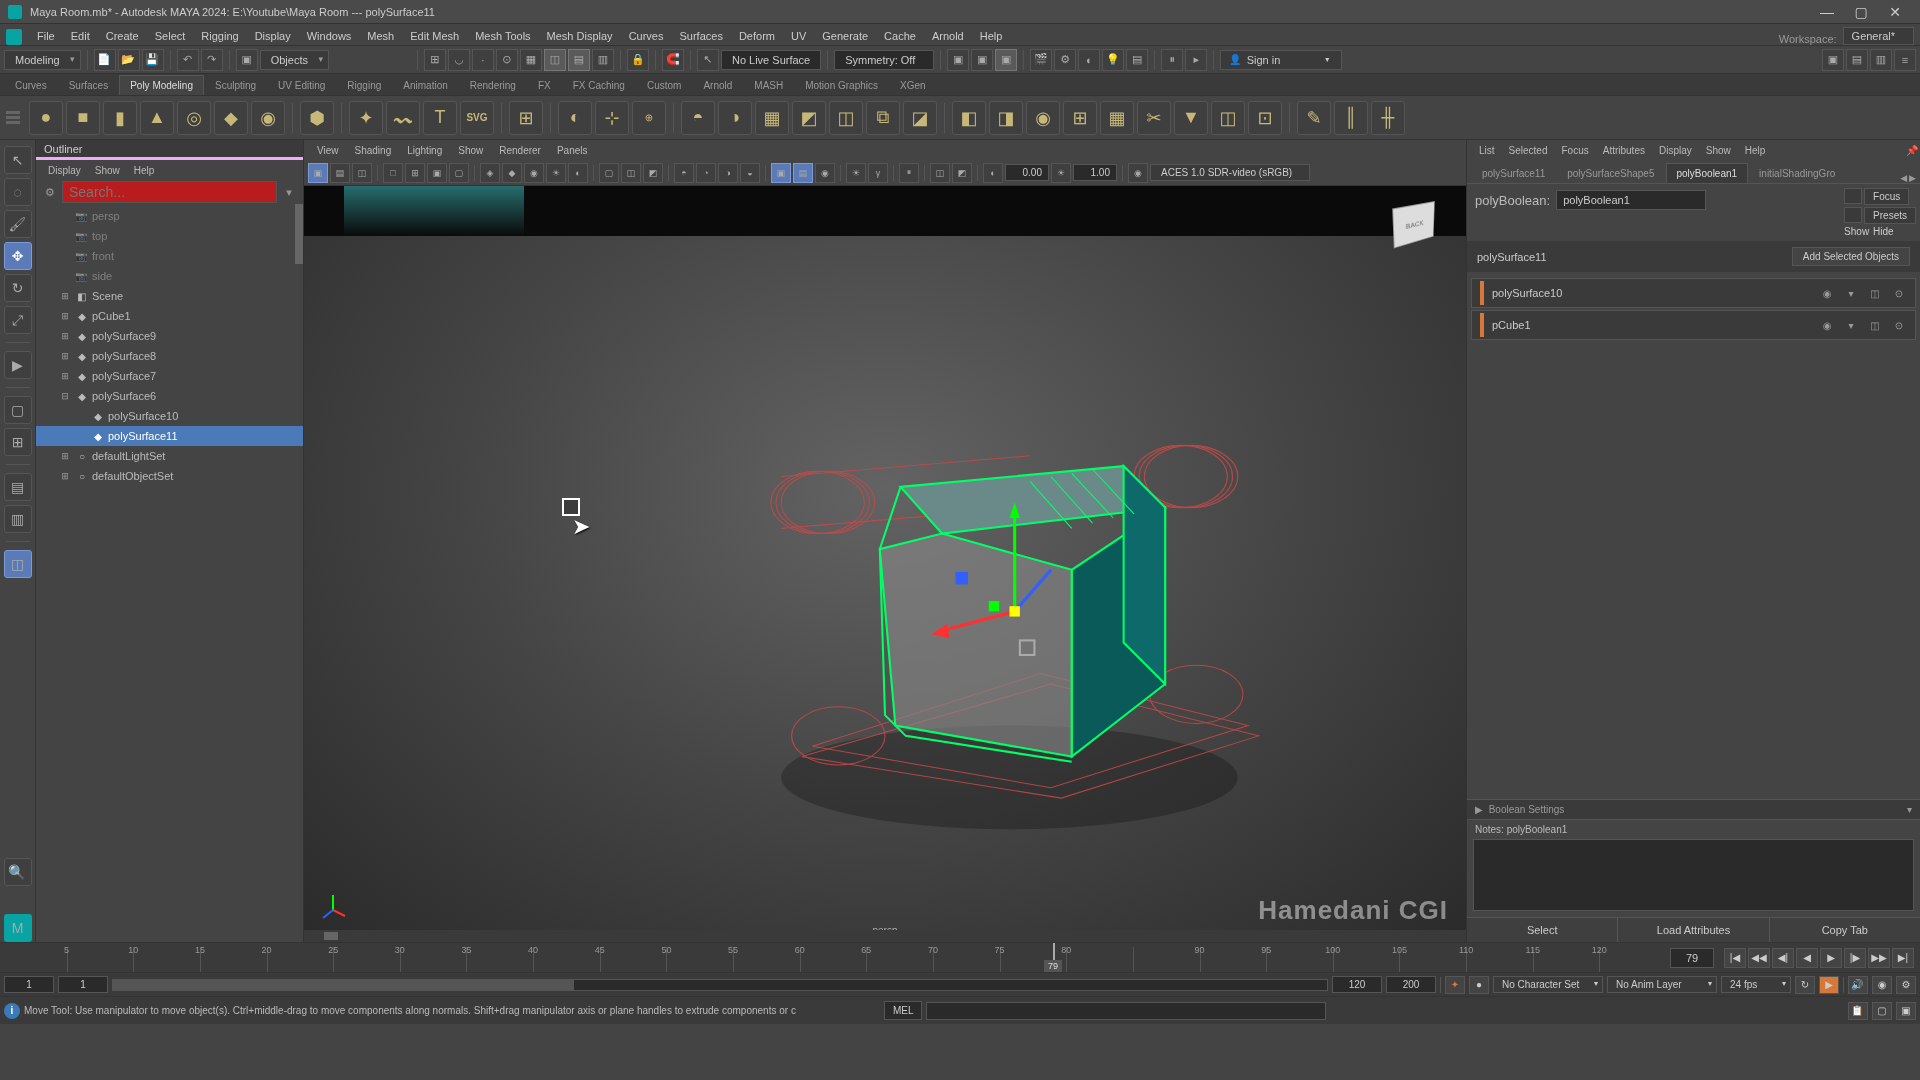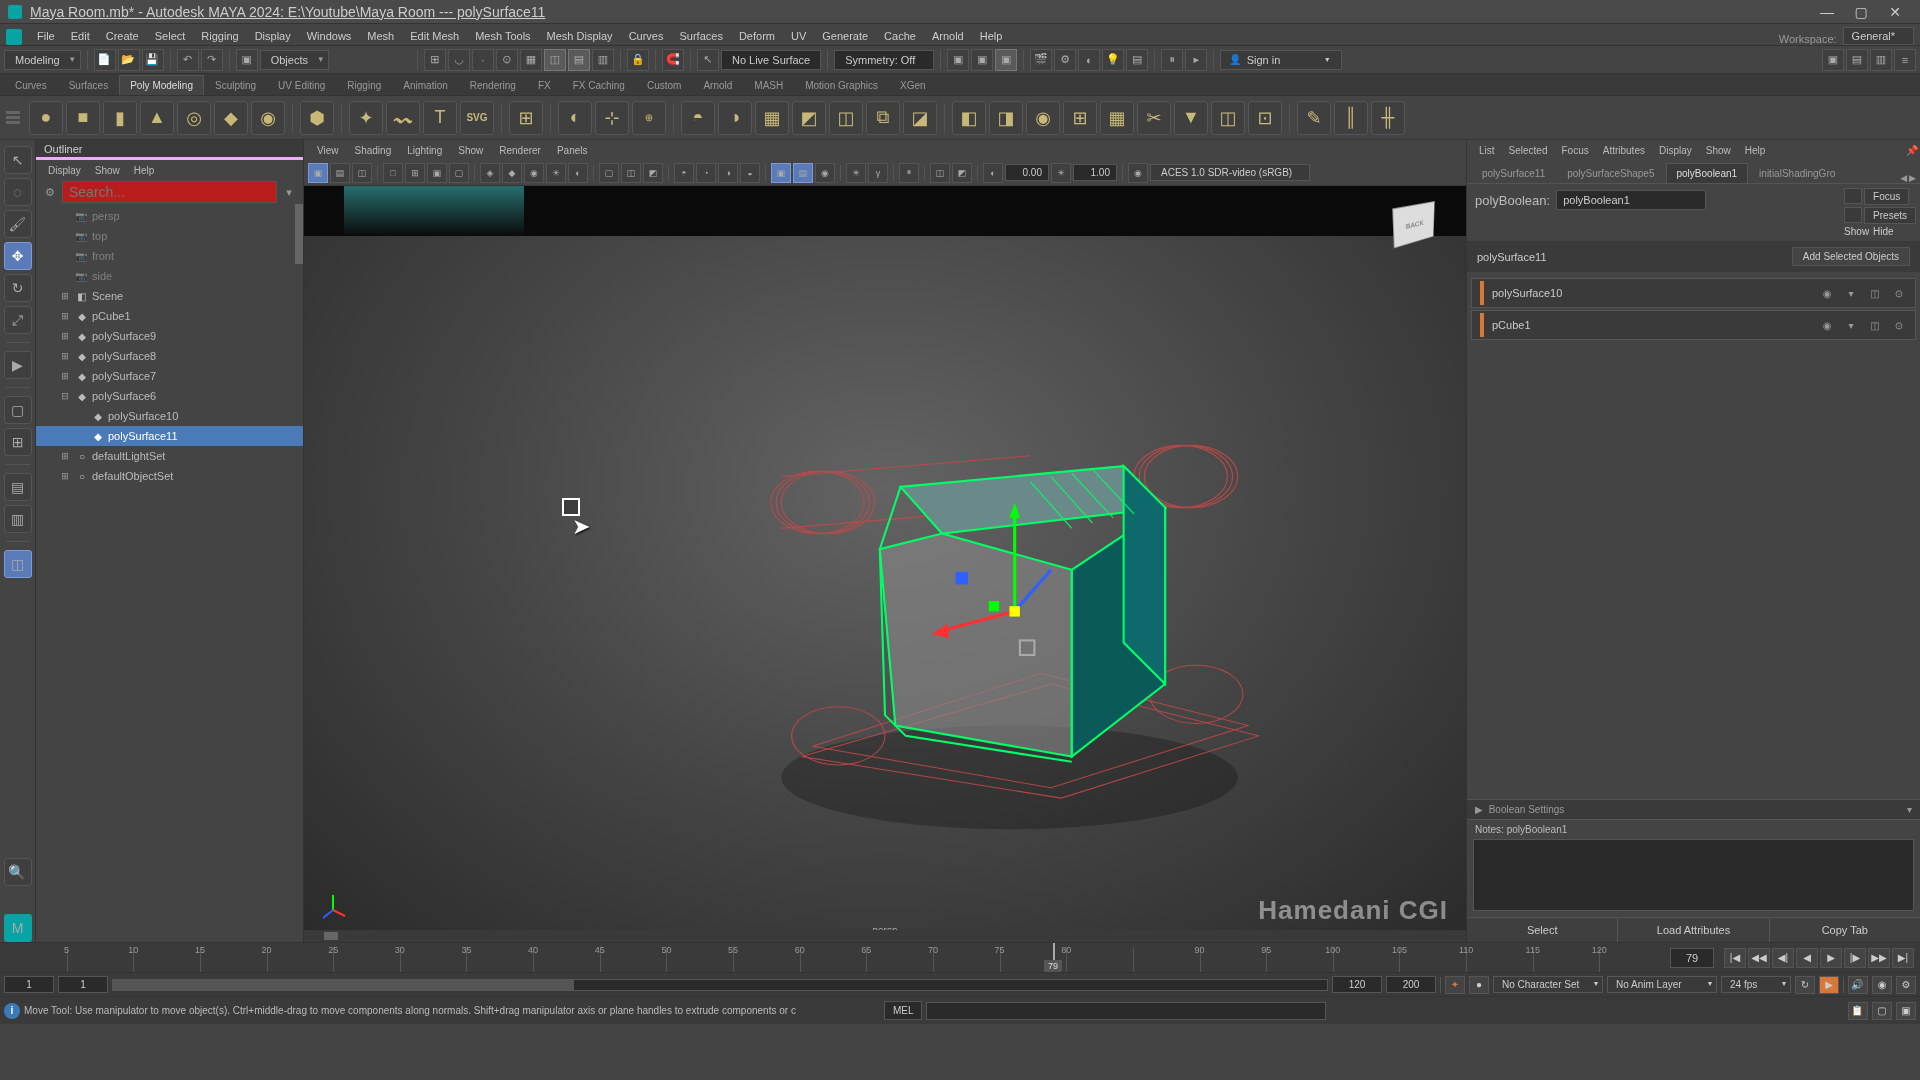--- a/index.html
+++ b/index.html
@@ -1,21 +1,21 @@
 <!DOCTYPE html>
 <html><head>
 <meta charset="utf-8">
 <style>
 * { box-sizing: border-box; margin: 0; padding: 0; font-family: "Segoe UI", Arial, sans-serif; }
 body { background: #444444; color: #cccccc; font-size: 11px; width: 1920px; height: 1080px; overflow: hidden; user-select: none; }
 
 
 .titlebar { height: 24px; background: #4a4a4a; display: flex; align-items: center; padding: 0 8px; border-bottom: 1px solid #333; }
 .titlebar .app-icon { width: 14px; height: 14px; background: #08a3a3; border-radius: 2px; margin-right: 8px; }
-.titlebar .title-text { color: #ccc; font-size: 14px; flex: 1; text-decoration: underline; }
+.titlebar .title-text { color: #ccc; font-size: 11px; flex: 1; }
 .titlebar .win-btn { width: 34px; height: 20px; display: flex; align-items: center; justify-content: center; color: #ccc; font-size: 14px; cursor: pointer; }
 
 
 .menubar { height: 22px; background: #444; display: flex; align-items: flex-end; padding: 0 6px; gap: 2px; border-bottom: 1px solid #333; }
 .menubar .m-icon { width: 16px; height: 16px; background: #08a3a3; border-radius: 2px; margin-right: 6px; }
 .menubar .menu-item { padding: 3px 7px; color: #ccc; font-size: 11px; cursor: pointer; }
 .menubar .workspace-lbl { margin-left: auto; color: #999; font-size: 11px; padding-right: 4px; }
 .menubar .workspace-dd { background: #3a3a3a; border: 1px solid #555; color: #ccc; padding: 2px 18px 2px 8px; font-size: 11px; position: relative; }
 
 

